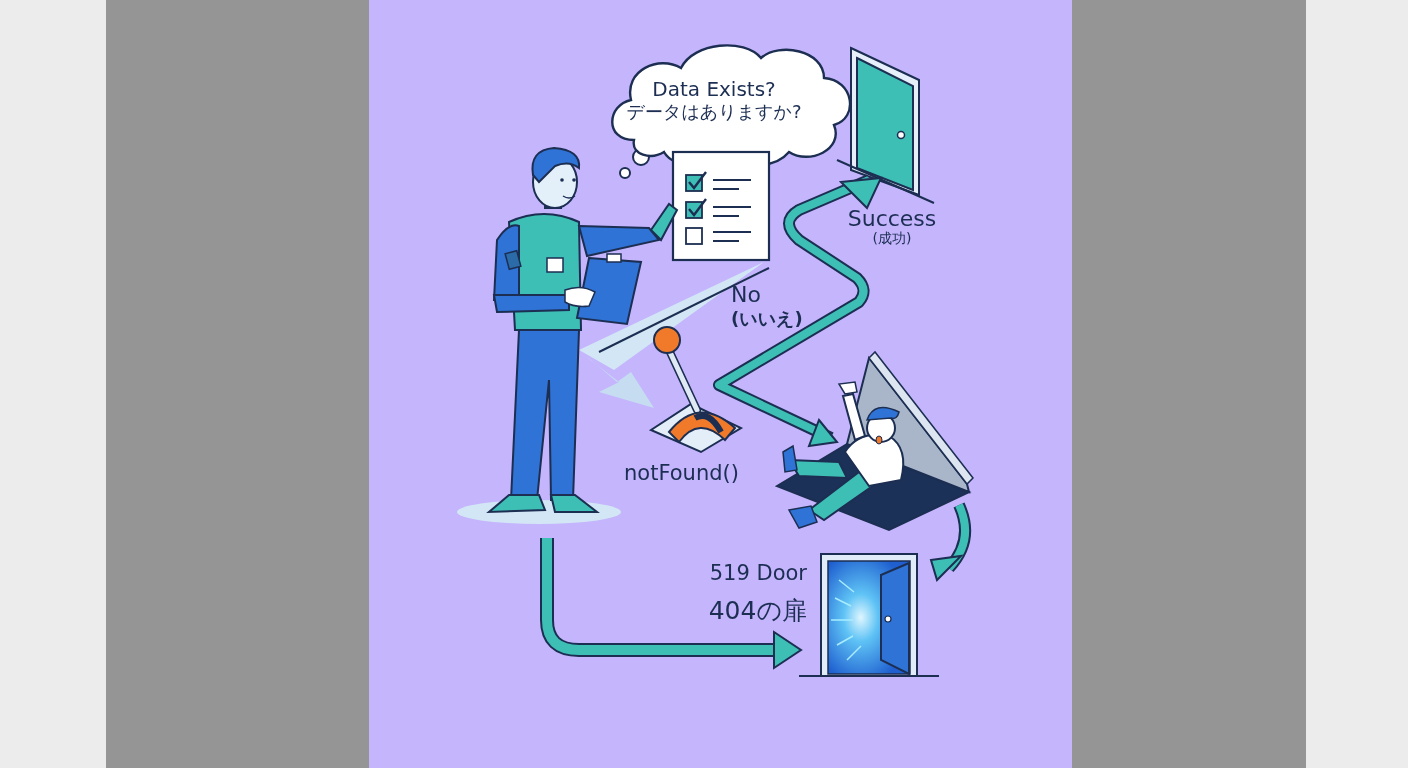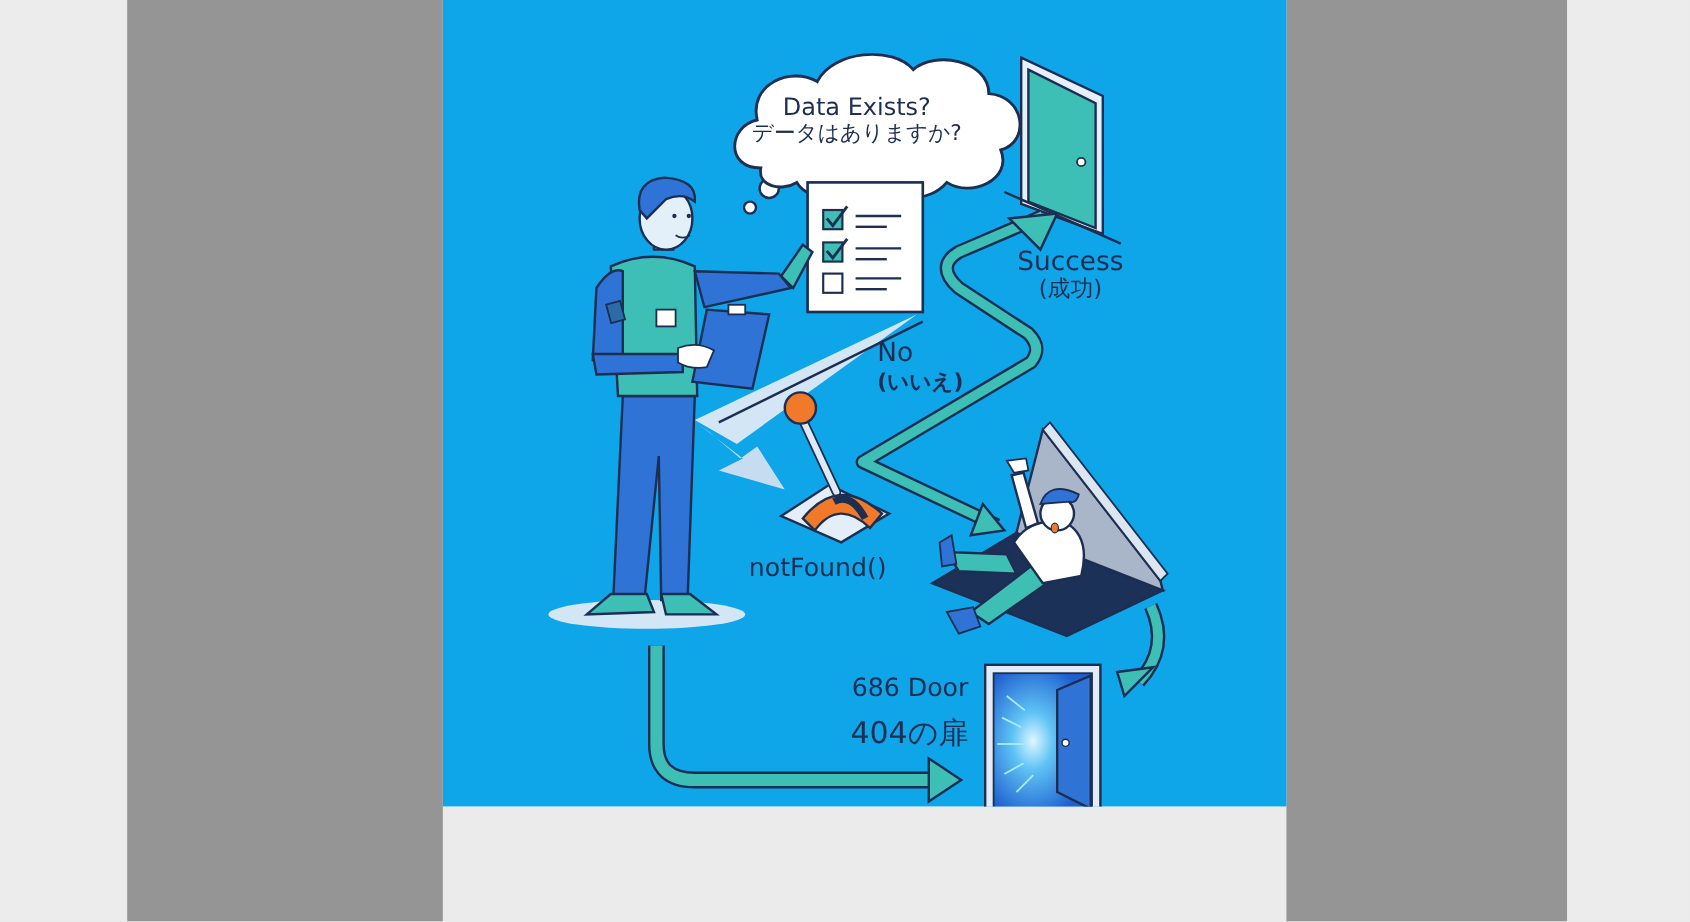--- a/index.html
+++ b/index.html
@@ -1,28 +1,28 @@
 <!DOCTYPE html>
 <html><head>
 <meta charset="utf-8">
 <style>
   * { margin:0; padding:0; box-sizing:border-box; }
   html, body { width:1408px; height:768px; overflow:hidden; background:#ebebeb; }
   body { position:relative; font-family:"DejaVu Sans", "Liberation Sans", sans-serif; }
   .bg-outer-left  { position:absolute; left:0; top:0; width:106px; height:768px; background:#ececec; }
   .bg-gray-left   { position:absolute; left:106px; top:0; width:263px; height:768px; background:#959595; }
-  .canvas         { position:absolute; left:369px; top:0; width:703px; height:672px; background:#0ea5e9; overflow:hidden; }
+  .canvas         { position:absolute; left:369px; top:0; width:703px; height:768px; background:#c4b5fd; overflow:hidden; }
   .bg-gray-right  { position:absolute; left:1072px; top:0; width:234px; height:768px; background:#959595; }
   .bg-outer-right { position:absolute; left:1306px; top:0; width:102px; height:768px; background:#ececec; }
   svg.art { position:absolute; left:0; top:0; width:703px; height:768px; }
   .lbl { position:absolute; color:#1c2e52; white-space:nowrap; font-weight:500; line-height:1.1; }
   .cloud-text { left:240px; top:78px; width:210px; text-align:center; font-size:20px; }
   .cloud-text .jp { font-size:18px; display:block; margin-top:2px; }
   .success { left:470px; top:207px; font-size:22px; text-align:center; width:106px; }
-  .success .jp { font-size:19px; display:block; }
+  .success .jp { font-size:14px; display:block; }
   .no { left:362px; top:283px; font-size:22px; text-align:left; width:92px; }
   .no .jp { font-size:18px; display:block; margin-top:2px;font-weight:bold; }
   .notfound { left:255px; top:462px; font-size:21px; }
   .door404 { left:318px; top:562px; font-size:21px; text-align:right; width:120px; }
   .door404 .jp { font-size:25px; display:block; margin-top:12px; }
   .pnf { left:370px; top:684px; font-size:23px; text-align:center; width:260px; }
   .pnf .jp { font-size:18px; display:block; margin-top:3px; }
 </style>
 </head>
 <body>
@@ -181,17 +181,17 @@
   </div>
 
   <div class="lbl no">
     <span>No</span>
     <span class="jp">(いいえ)</span>
   </div>
 
   <div class="lbl notfound">notFound()</div>
 
   <div class="lbl door404">
-    <span>686 Door</span>
+    <span>519 Door</span>
     <span class="jp">404の扉</span>
   </div>
 
 </div>
 
 </body></html>

